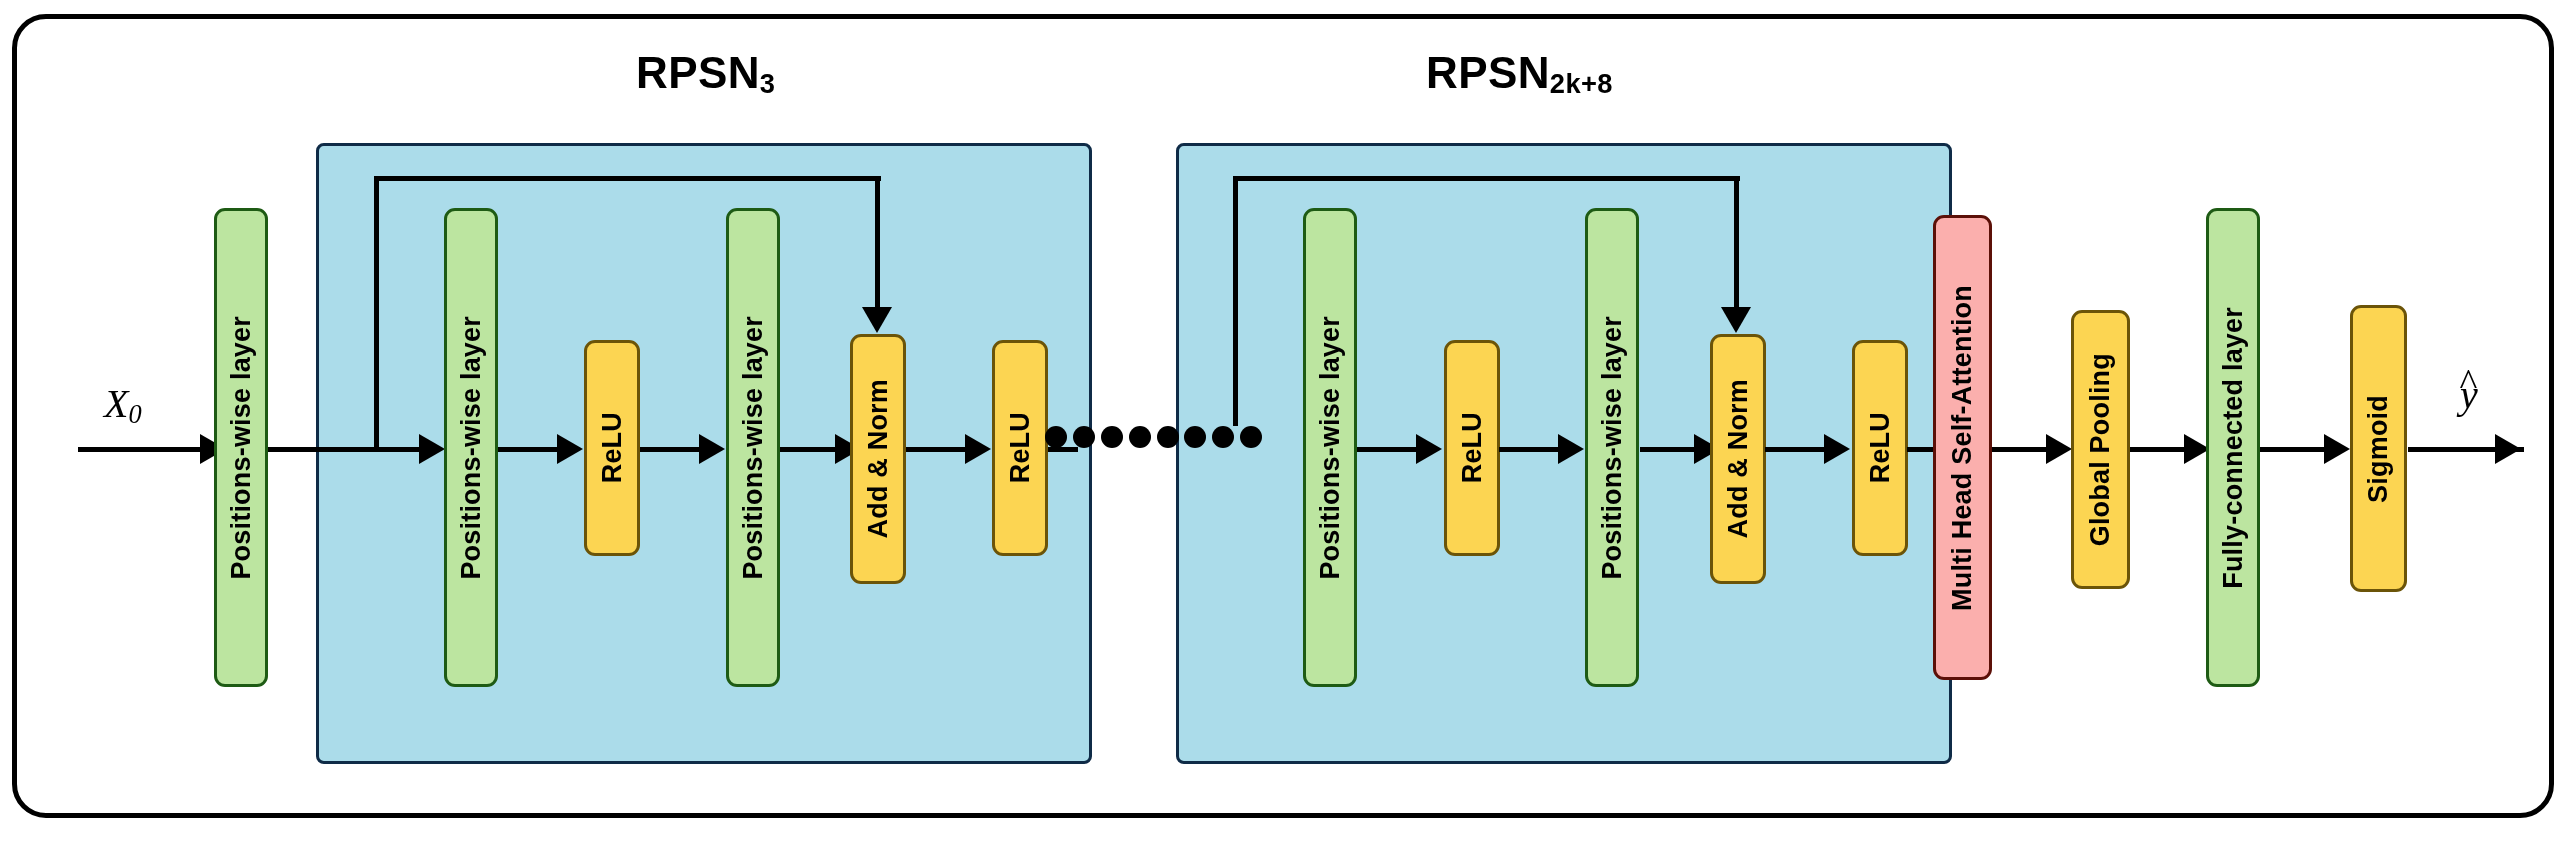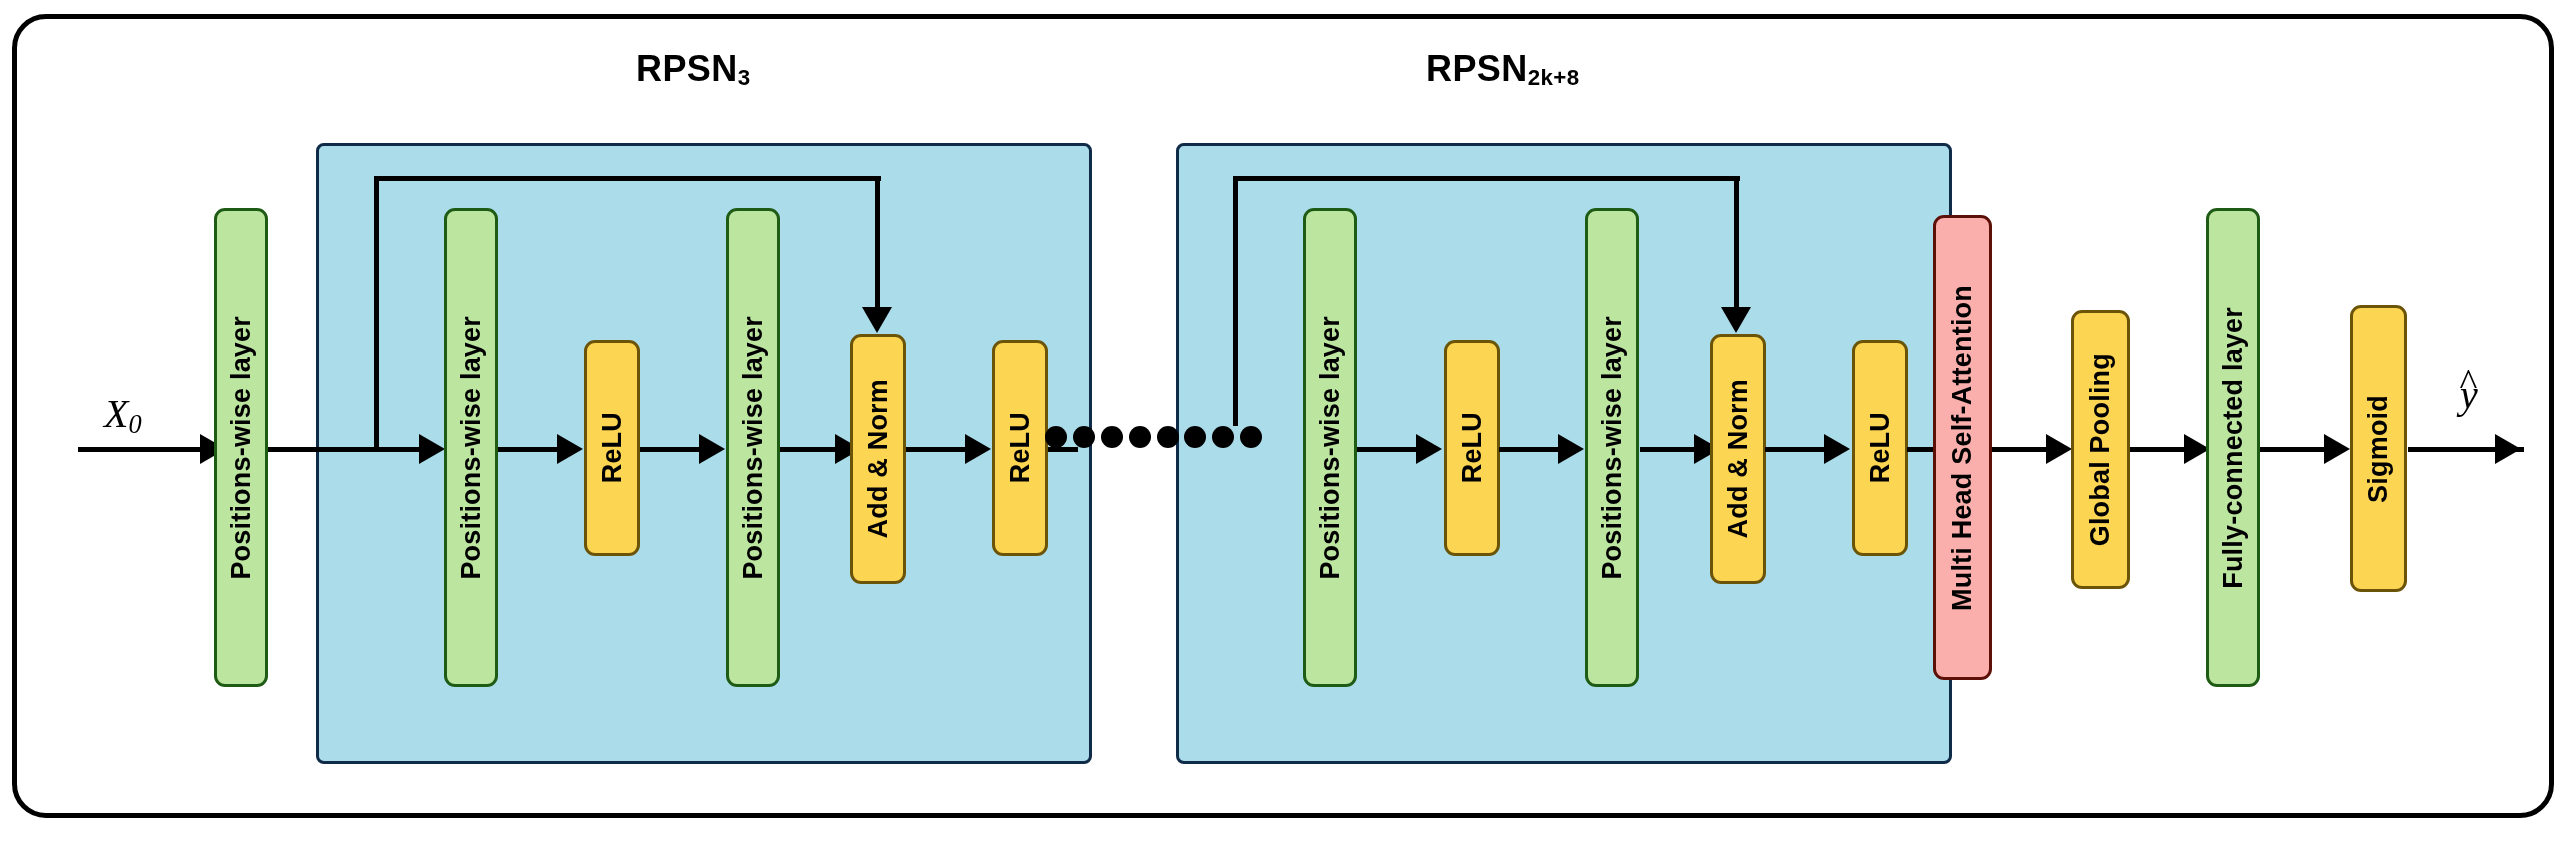--- a/index.html
+++ b/index.html
@@ -30,21 +30,21 @@
   
   .rpsn-group {
     position: absolute;
     background: #ABDCEA;
     border: 3.9px solid #0F2B47;
     border-radius: 7.8px;
     box-sizing: border-box;
   }
   .group-title {
     position: absolute;
-    font-size: 36px;
+    font-size: 44px;
     font-weight: bold;
     color: #000000;
     white-space: nowrap;
     text-align: center;
     letter-spacing: 0.4px;
   }
   .group-title sub {
     font-size: 0.62em;
     font-weight: bold;
     vertical-align: -0.18em;
@@ -155,21 +155,21 @@
     <span>RPSN</span><sub>2k+8</sub>
   </div>
 
   <div class="rpsn-group" style="left:316px; top:143px; width:776px; height:621px;"></div>
 
   <div class="rpsn-group" style="left:1176px; top:143px; width:776px; height:621px;"></div>
 
   <div class="hline" style="left:78px; top:447px; width:124px;"></div>
   <div class="arrow-right" style="left:200px; top:434px;"></div>
 
-  <div class="math-label" style="left:104px; top:390px;font-family:Liberation Serif, serif;">
+  <div class="math-label" style="left:104px; top:380px;font-family:Liberation Serif, serif;">
     <span>X</span><sub>0</sub>
   </div>
 
   <div class="node green" style="left:214px; top:208px; width:54px; height:479px;">
     <span class="vlabel">Positions-wise layer</span>
   </div>
 
   <div class="hline" style="left:268px; top:447px; width:152px;"></div>
   <div class="arrow-right" style="left:419px; top:434px;"></div>
 

